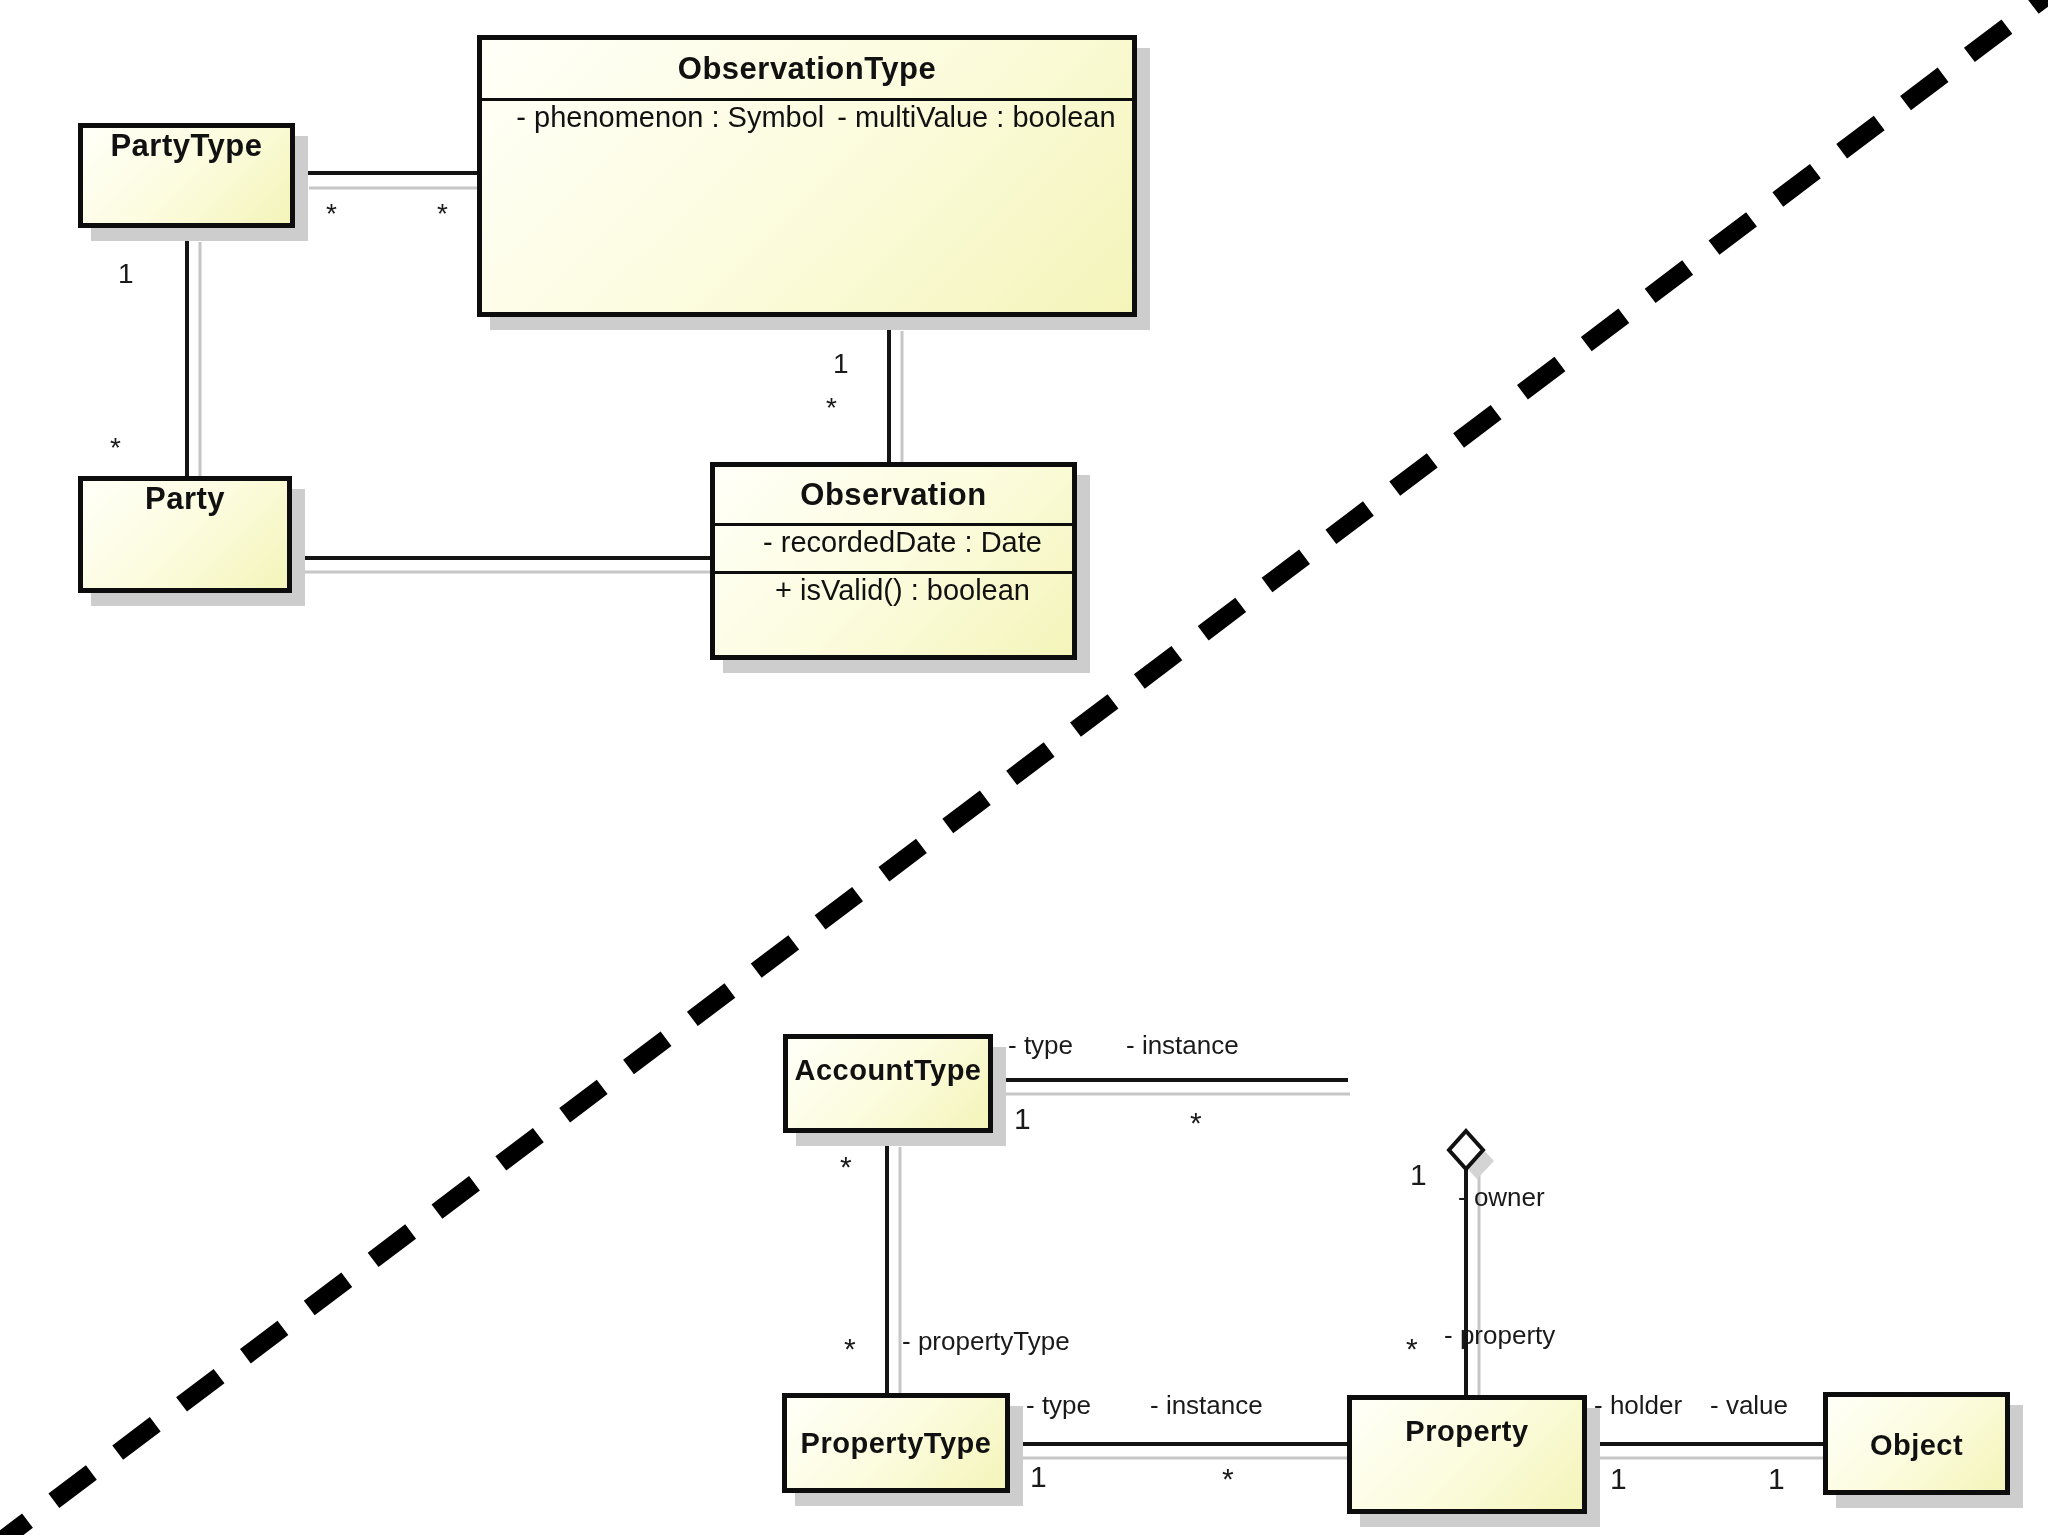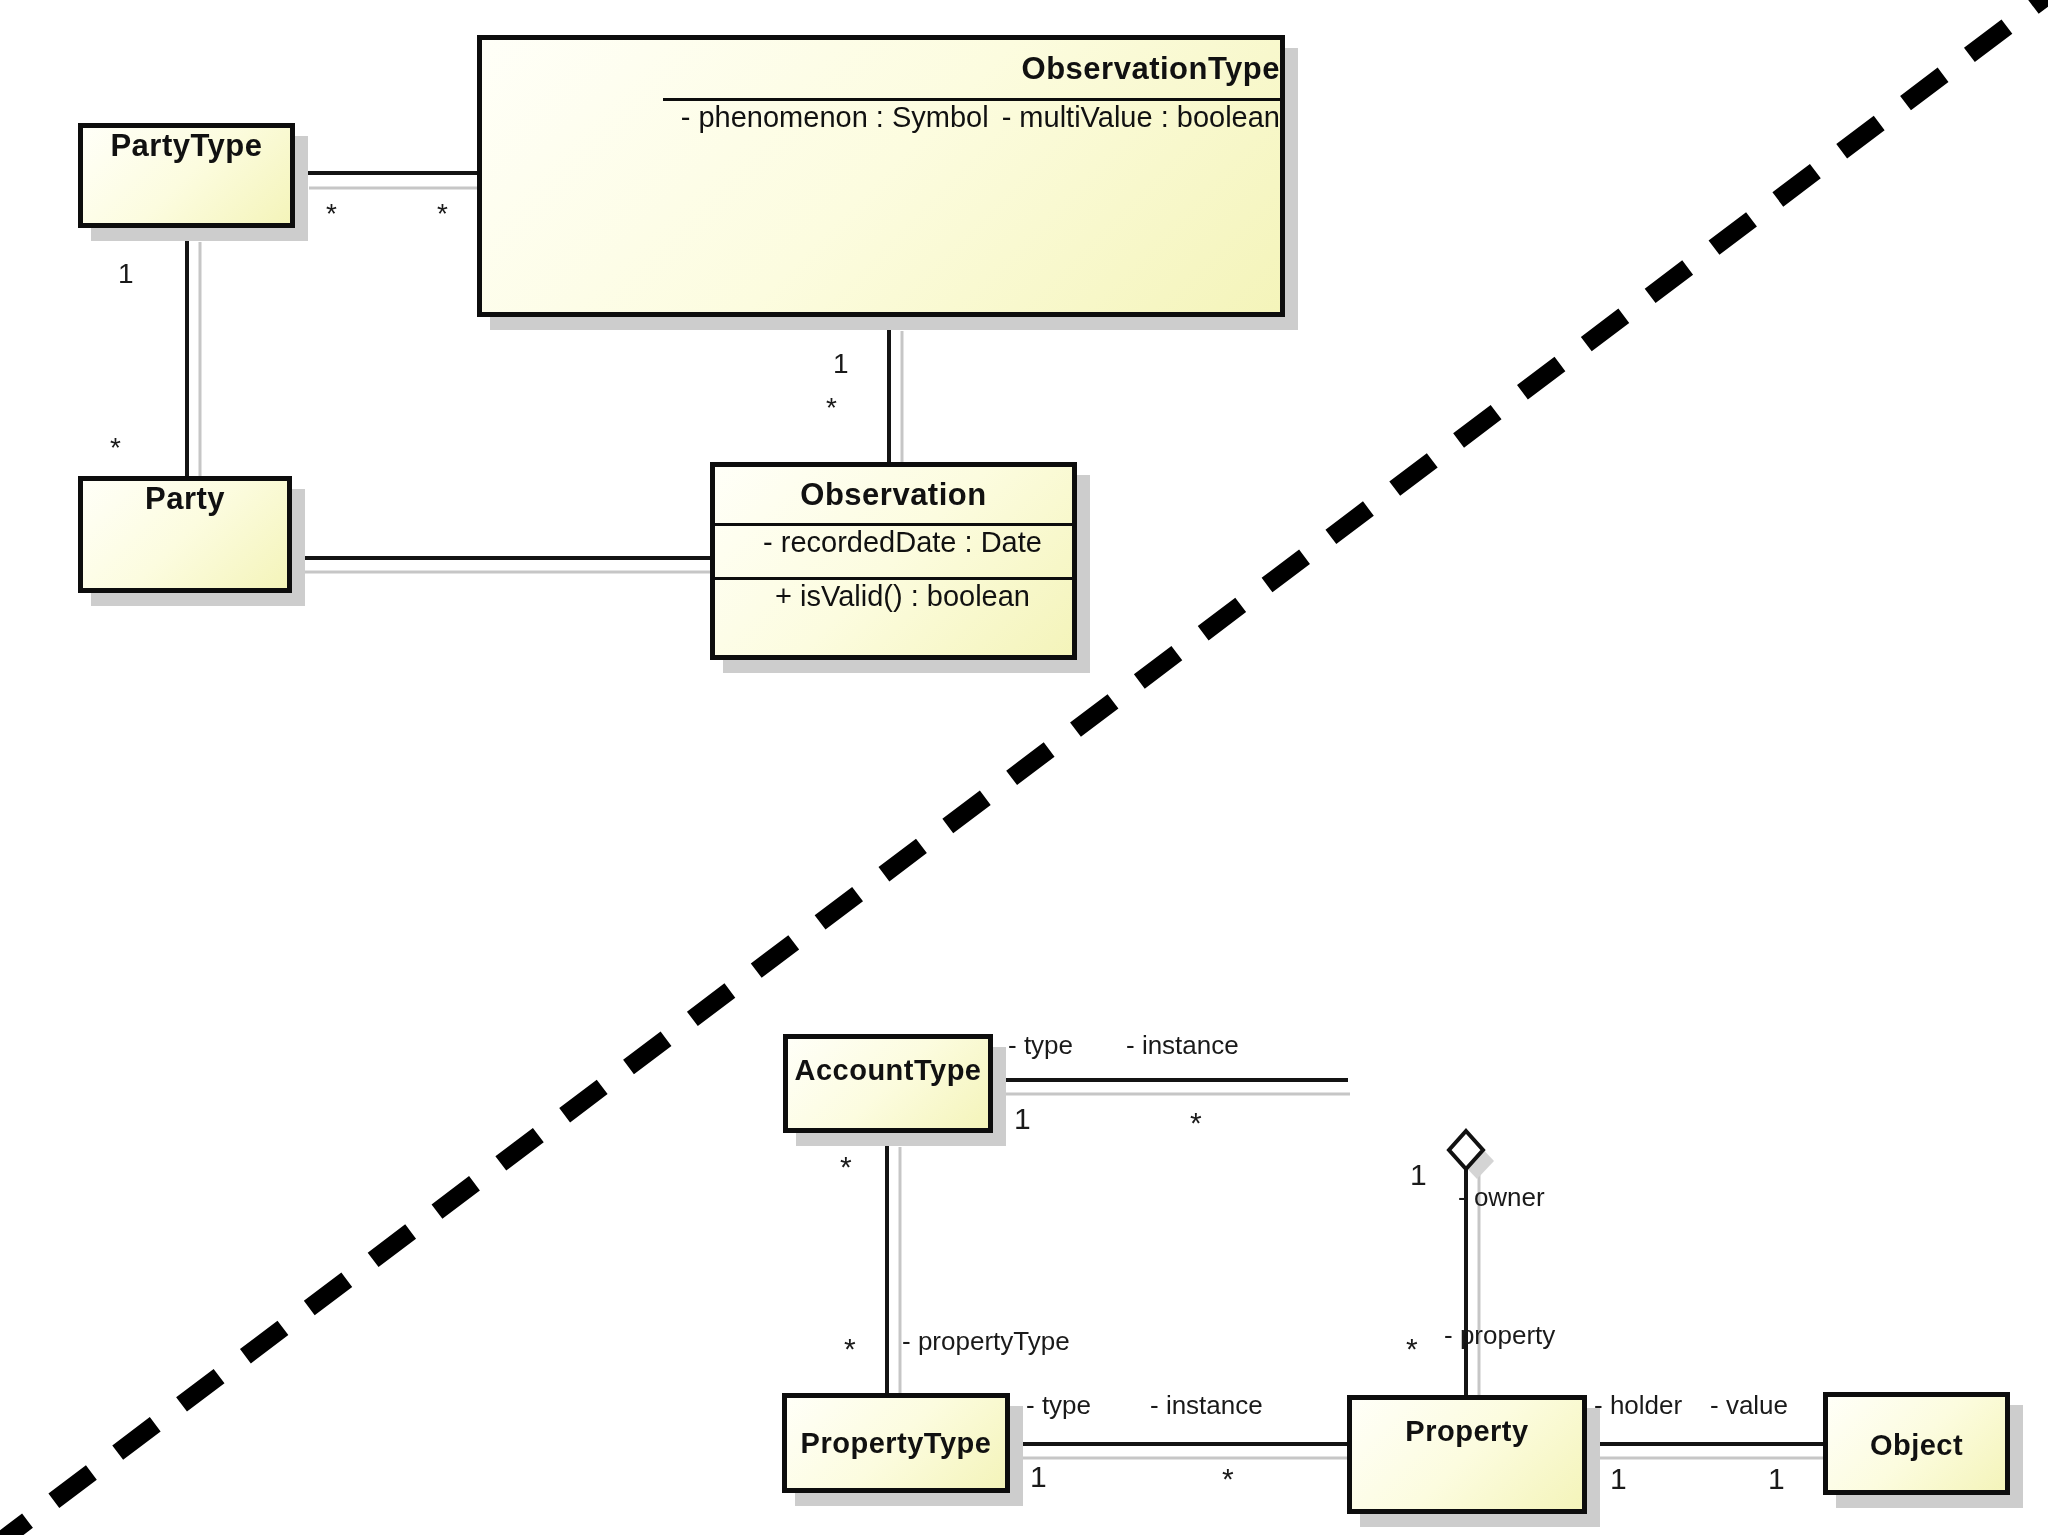--- a/index.html
+++ b/index.html
@@ -68,35 +68,35 @@
 
     <polygon points="1466,1131 1483,1150 1466,1169 1449,1150" fill="#ffffff" stroke="#111111" stroke-width="4"></polygon>
 
     <line x1="-10" y1="1549" x2="2058" y2="-12" stroke="#000000" stroke-width="18" stroke-dasharray="47 33"></line>
   </svg>
 
   <div class="ubox" style="left:78px;top:123px;width:217px;height:105px;">
     <div class="simpletitle">PartyType</div>
   </div>
 
-  <div class="ubox" style="left:477px;top:35px;width:808px;height:282px;align-items:flex-end;">
+  <div class="ubox" style="left:477px;top:35px;width:660px;height:282px;">
     <div class="comp ctitle" style="height:58px">ObservationType</div>
     <div class="comp cbody" style="height:103px">
       <div>- phenomenon : Symbol</div>
       <div>- multiValue : boolean</div>
     </div>
   </div>
 
   <div class="ubox" style="left:78px;top:476px;width:214px;height:117px;">
     <div class="simpletitle">Party</div>
   </div>
 
   <div class="ubox" style="left:710px;top:462px;width:367px;height:198px;">
     <div class="comp ctitle" style="height:56px">Observation</div>
-    <div class="comp cbody" style="height:54px">
+    <div class="comp cbody" style="height:48px">
       <div>- recordedDate : Date</div>
     </div>
     <div class="comp cbody grow">
       <div>+ isValid() : boolean</div>
     </div>
   </div>
 
   <span class="lab top mult" style="left:326px;top:198px">*</span>
   <span class="lab top mult" style="left:437px;top:198px">*</span>
   <span class="lab top mult" style="left:118px;top:258px">1</span>

